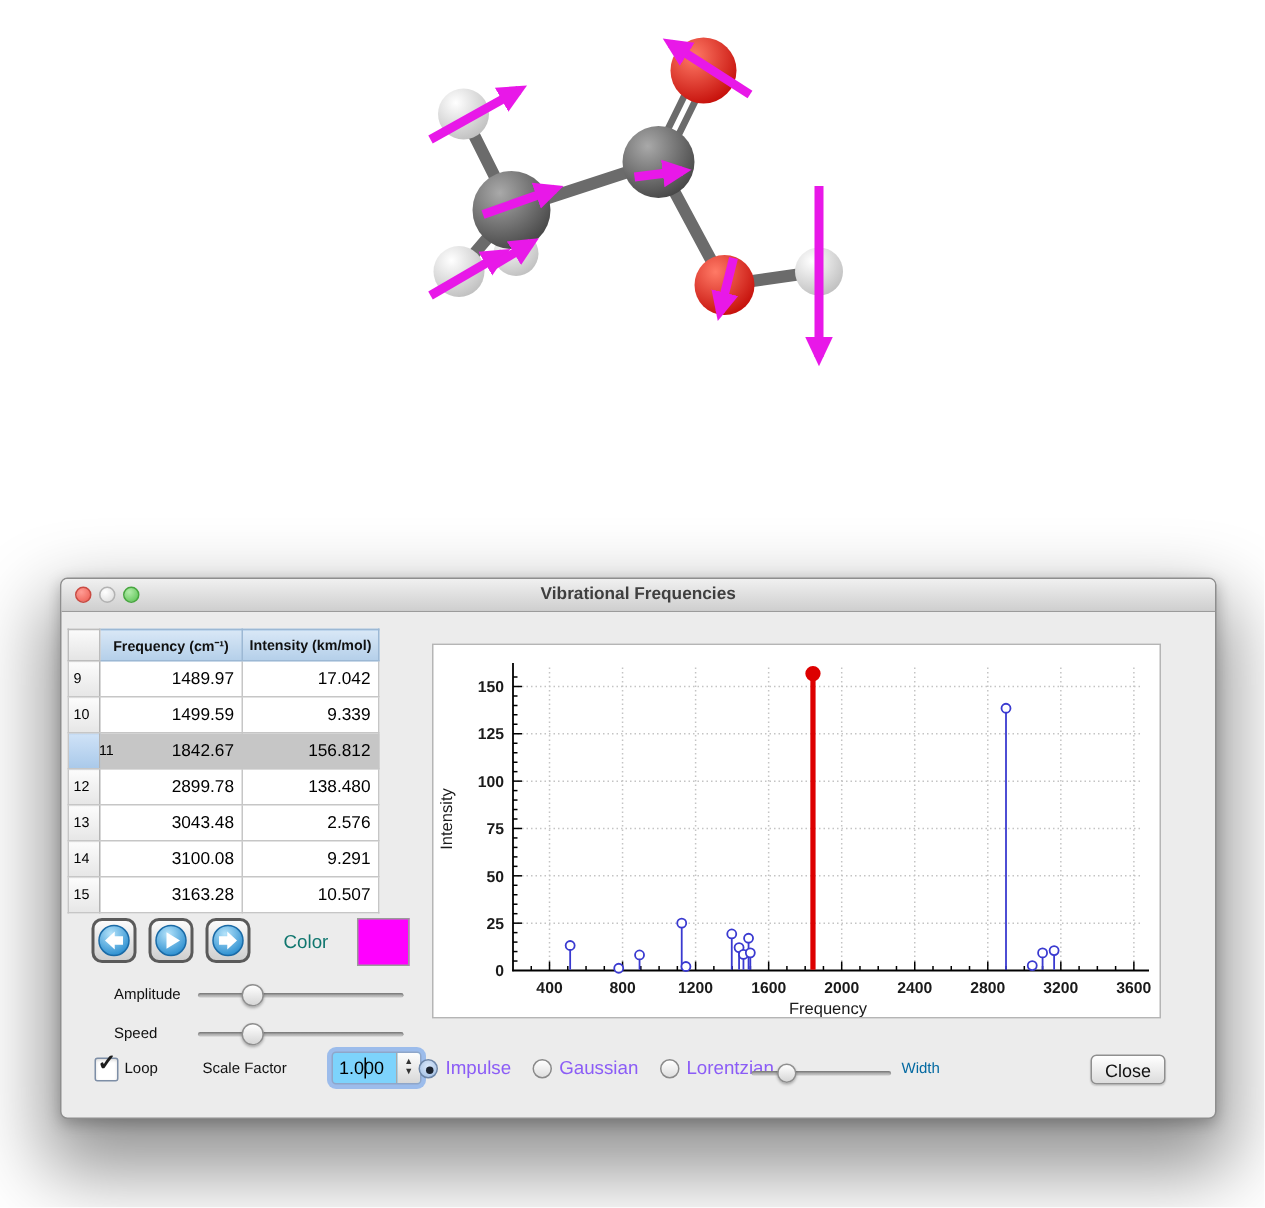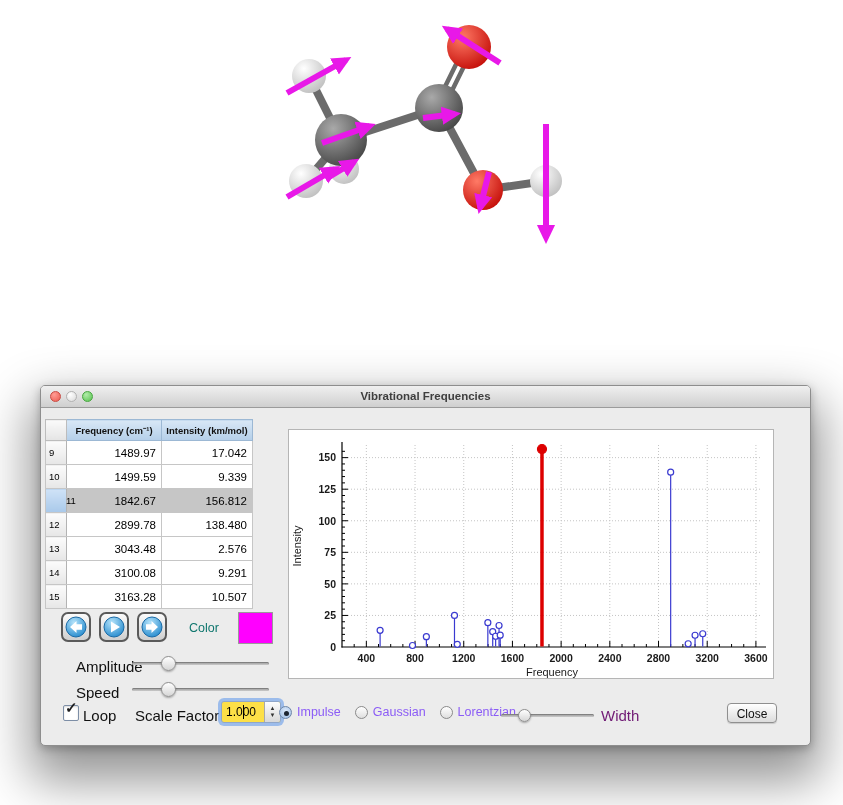--- a/index.html
+++ b/index.html
@@ -37,49 +37,49 @@
     border:1px solid #b5b5b5;box-sizing:border-box;}
   #plot{width:484px;height:248px;display:block;}
   
   .navbtn{position:absolute;top:226px;width:30px;height:30px;border:2px solid #5a5a5a;border-radius:7px;
     background:linear-gradient(#fbfbfb,#cfcfcf);box-sizing:border-box;display:flex;
     align-items:center;justify-content:center;padding:0;cursor:pointer;}
   
   #colorlabel{position:absolute;left:148px;top:235px;font-size:12.5px;color:#0f766e;}
   #swatch{position:absolute;left:197px;top:226px;width:33px;height:30px;border:1px solid #9a9a9a;}
   
-  .ctl-label{position:absolute;font-size:15px;color:#111;}
+  .ctl-label{position:absolute;font-size:10px;color:#111;}
   .slider{position:absolute;height:15px;}
   .slider .track{position:absolute;left:0;right:0;top:6px;height:3px;border-radius:2px;
     background:linear-gradient(#9e9e9e,#c9c9c9);box-shadow:inset 0 1px 1px rgba(0,0,0,.25);}
   .slider .thumb{position:absolute;top:0;width:15px;height:15px;border-radius:50%;
     background:linear-gradient(#ffffff,#d6d6d6);border:1px solid #8f8f8f;box-sizing:border-box;
     box-shadow:0 1px 2px rgba(0,0,0,.3);}
   .slider.small .thumb{width:13px;height:13px;top:1px;}
   
   .check{position:absolute;left:22px;top:319px;width:14px;height:14px;background:#fff;
     border:1px solid #7d8ea6;border-radius:2px;box-shadow:inset 0 1px 2px rgba(0,0,0,.15);}
   .check .mark{position:absolute;left:1px;top:-7px;font-size:15px;font-weight:700;color:#1c1c1c;}
   #looplabel{left:42px;top:321px;}
   #sflabel{left:94px;top:321px;}
   #spinwrap{position:absolute;left:180px;top:315px;width:60px;height:22px;border-radius:3px;
-    box-shadow:0 0 0 3px rgba(104,156,235,0.6);background:#fde047;border:1px solid #8fa6c9;box-sizing:border-box;}
+    box-shadow:0 0 0 3px rgba(104,156,235,0.6);background:#7dd3fc;border:1px solid #8fa6c9;box-sizing:border-box;}
   #spinfield{position:absolute;left:0;top:0;width:43px;height:20px;font-size:12px;color:#000;
     padding:3px 0 0 4px;box-sizing:border-box;}
   #caret{position:absolute;left:21px;top:3px;width:1px;height:14px;background:#000;}
   #spinbtns{position:absolute;right:0;top:0;width:15px;height:20px;border-left:1px solid #a9a9a9;
     background:linear-gradient(#fdfdfd,#d8d8d8);border-radius:0 2px 2px 0;font-size:6px;color:#333;
     display:flex;flex-direction:column;align-items:center;justify-content:center;line-height:7px;}
   #radios{position:absolute;left:238px;top:317px;height:18px;display:flex;align-items:center;}
   .radio{width:13px;height:13px;border-radius:50%;box-sizing:border-box;border:1px solid #8a8a8a;
     background:linear-gradient(#ffffff,#dedede);position:relative;}
   .radio.sel{background:radial-gradient(circle at 50% 35%,#dbe9fb,#9cbbe2);border:1px solid #6d86a8;}
   .radio.sel::after{content:"";position:absolute;left:4px;top:4px;width:5px;height:5px;border-radius:50%;background:#1c2430;}
   .radio-label{font-size:12.5px;color:#8b5cf6;margin:0 14px 0 5px;}
-  #widthlabel{left:560px;top:321px;color:#701a75;}
+  #widthlabel{left:560px;top:321px;color:#0369a1;}
   #closebtn{position:absolute;left:686px;top:317px;width:50px;height:20px;border:1px solid #8f8f8f;
     border-radius:4px;background:linear-gradient(#ffffff,#dcdcdc);font-size:12px;color:#111;
     font-family:"Liberation Sans",sans-serif;text-align:center;line-height:18px;cursor:pointer;
     box-shadow:0 1px 1px rgba(0,0,0,.15);}
 </style>
 </head>
 <body>
 
 <div id="screen">
 

